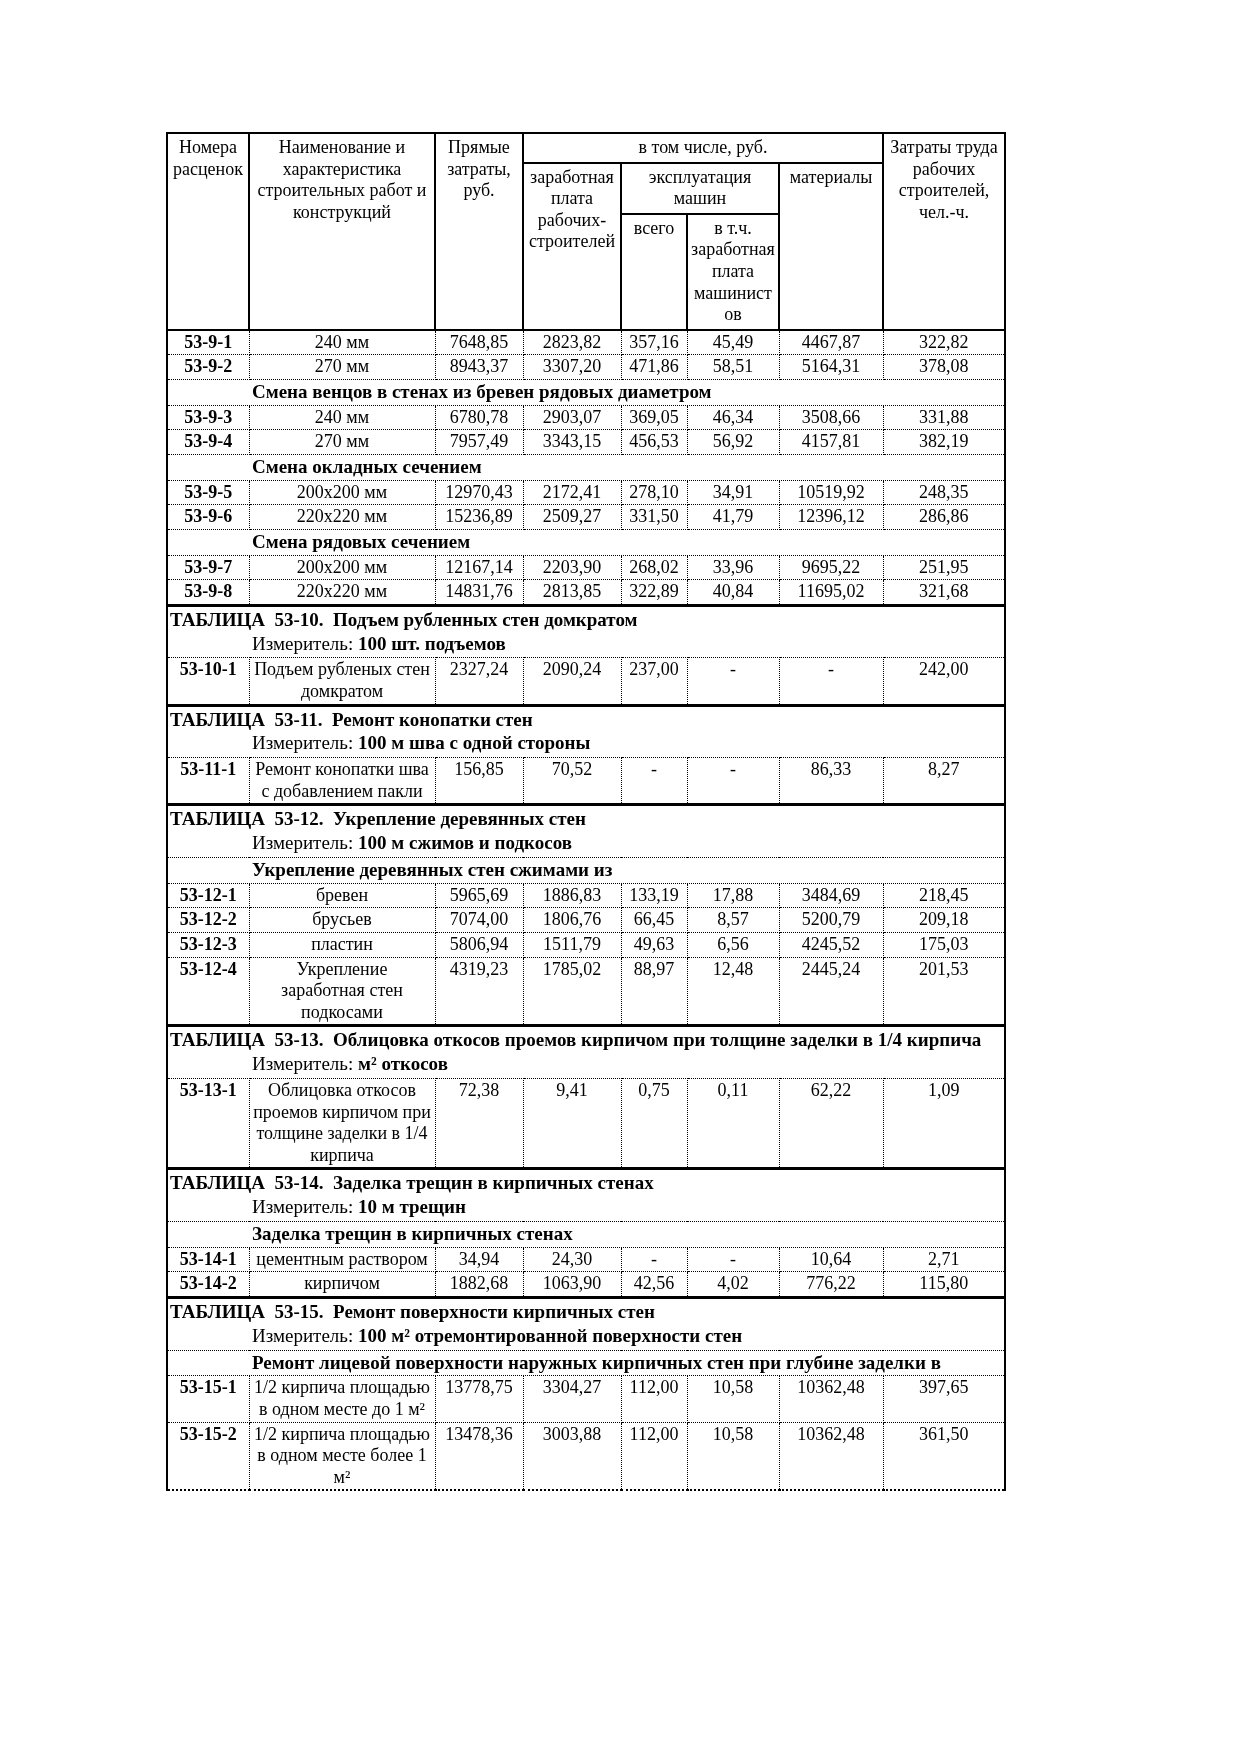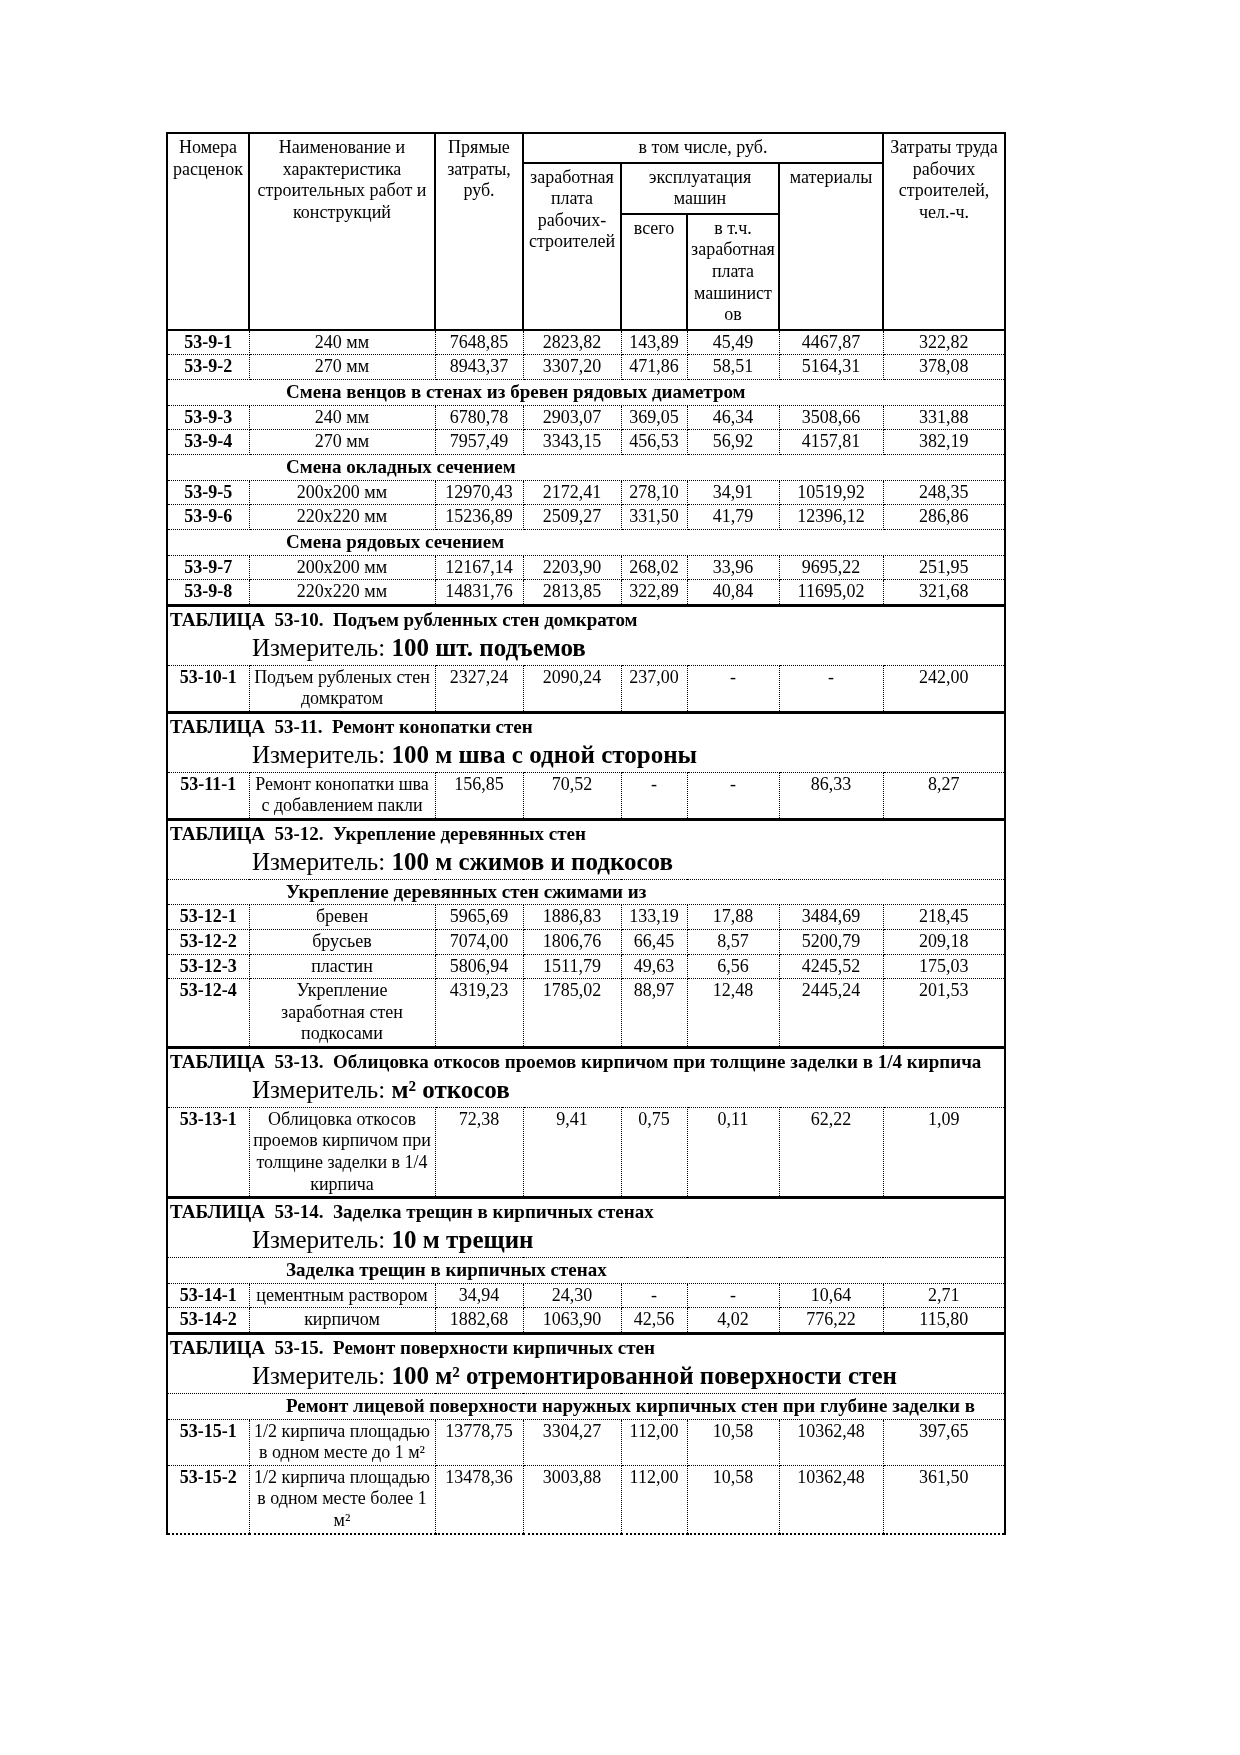--- a/index.html
+++ b/index.html
@@ -42,35 +42,35 @@
     vertical-align: top;
     padding: 1px 3px;
     overflow-wrap: break-word;
   }
   td.c-code { text-align: center; font-weight: bold; }
   td.c-name { text-align: center; }
   td.c-num  { text-align: center; }
   td.c-section {
     font-weight: bold;
     font-size: 19px;
-    padding-left: 118px;
+    padding-left: 84px;
     border-left: none;
     border-right: none;
   }
   td.c-title {
     border: none;
     border-top: 3px solid #000;
     font-weight: bold;
     font-size: 19px;
     padding: 2px 2px 1px 2px;
     white-space: pre-wrap;
   }
   td.c-measurer {
     border: none;
-    font-size: 25px;
+    font-size: 19px;
     padding: 0 2px 2px 84px;
   }
   td.c-measurer .m-value { font-weight: bold; }
   
   table.rates { border-bottom: 2px dotted #000; }
 </style>
 </head>
 <body>
 
 <div class="page">
@@ -102,21 +102,21 @@
         <th>всего</th>
         <th>в т.ч. заработная плата машинисто​в</th>
       </tr>
     </thead>
     <tbody>
         <tr>
           <td class="c-code">53-9-1</td>
           <td class="c-name">240 мм</td>
           <td class="c-num">7648,85</td>
           <td class="c-num">2823,82</td>
-          <td class="c-num">143,89</td>
+          <td class="c-num">357,16</td>
           <td class="c-num">45,49</td>
           <td class="c-num">4467,87</td>
           <td class="c-num">322,82</td>
         </tr>
         <tr>
           <td class="c-code">53-9-2</td>
           <td class="c-name">270 мм</td>
           <td class="c-num">8943,37</td>
           <td class="c-num">3307,20</td>
           <td class="c-num">471,86</td>

